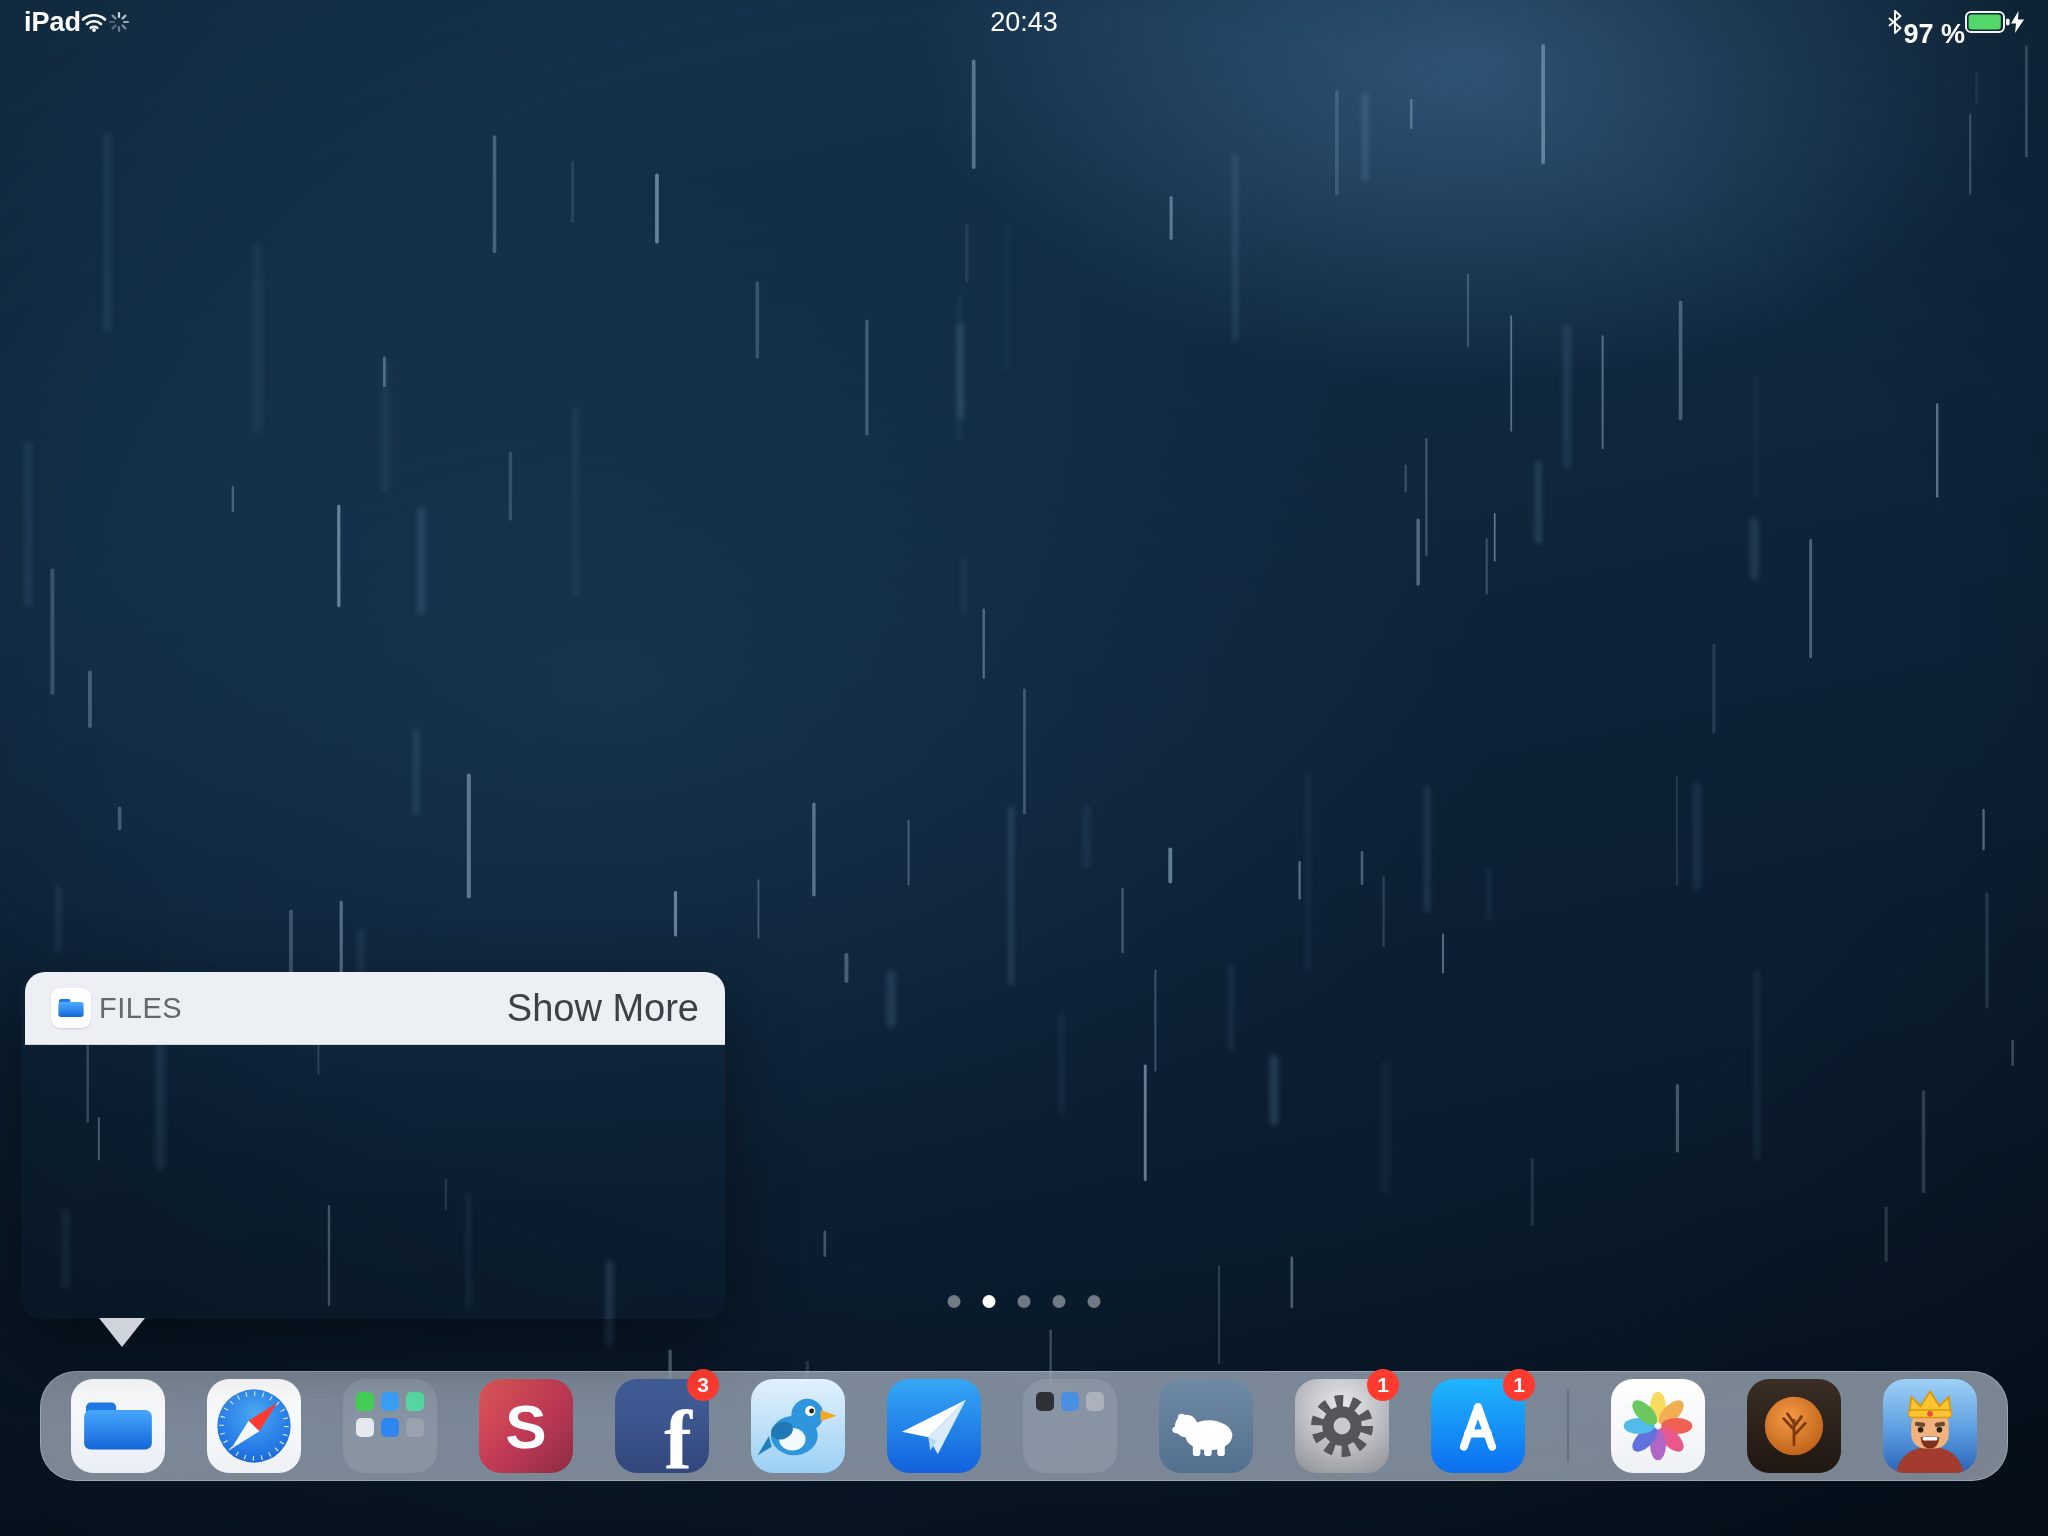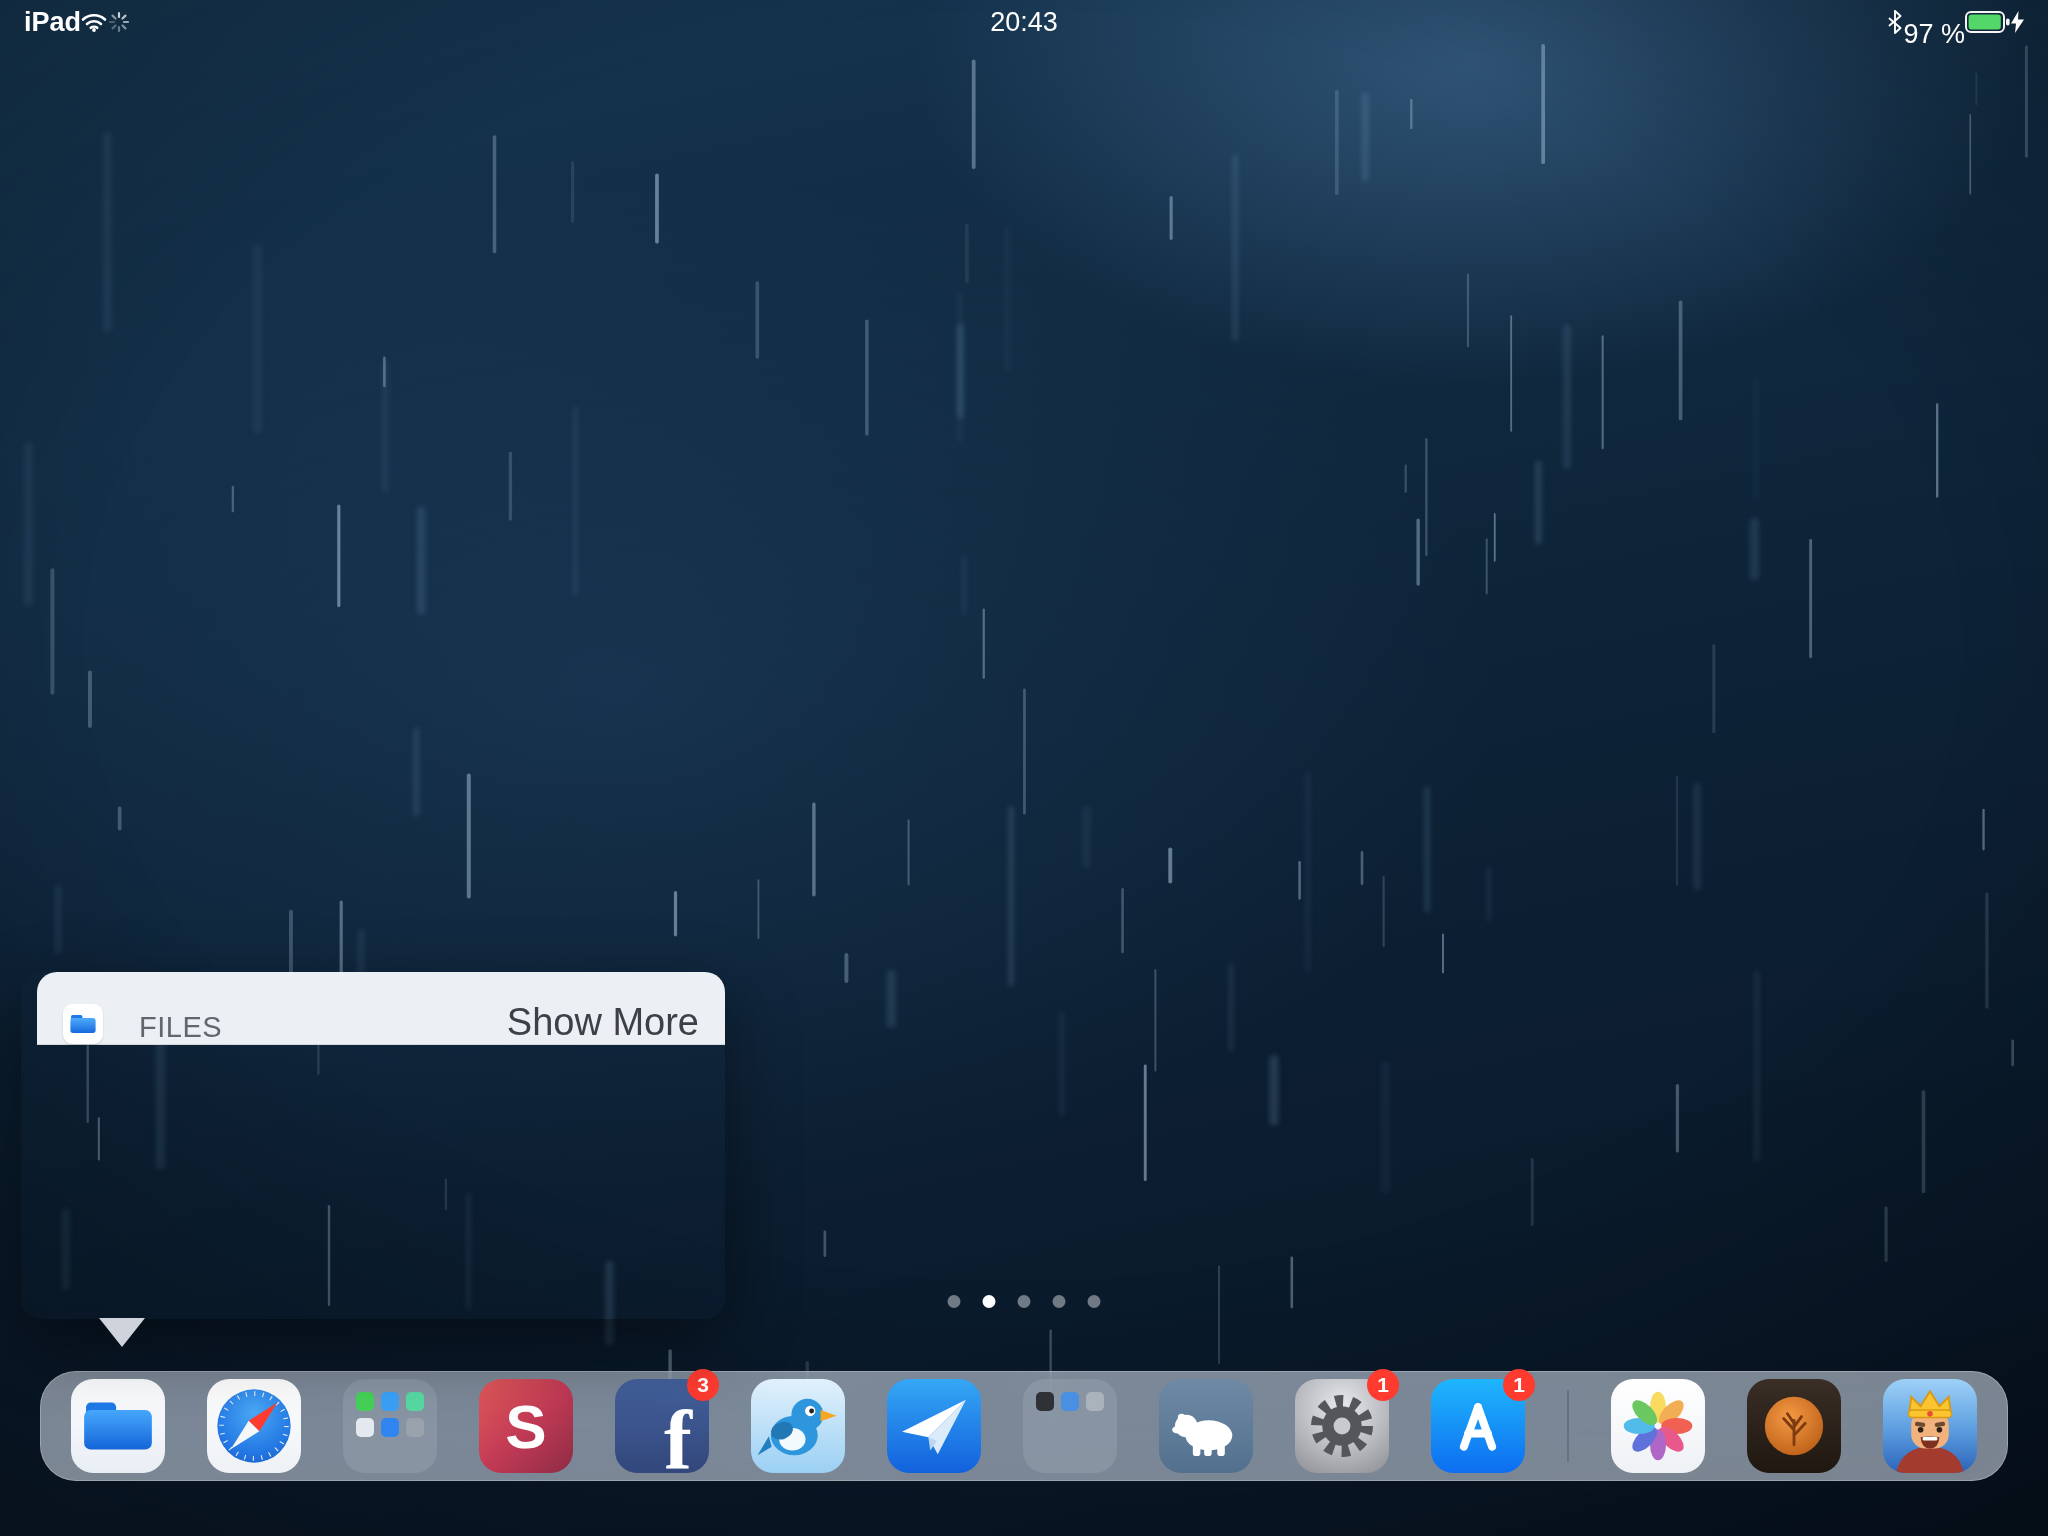--- a/index.html
+++ b/index.html
@@ -14,30 +14,30 @@
   #rain{position:absolute;inset:0;}
   .vignette{position:absolute;inset:0;pointer-events:none;
     background:radial-gradient(1700px 1150px at 50% 42%, rgba(0,0,0,0) 55%, rgba(0,0,0,0.38) 100%);}
 
   
   .statusbar{position:absolute;top:0;left:0;right:0;height:44px;display:flex;align-items:center;
     justify-content:space-between;padding:0 24px;color:#fff;z-index:40;}
   .sb-left,.sb-right{display:flex;align-items:center;gap:0;}
   .sb-time{position:absolute;left:0;right:0;text-align:center;font-weight:normal;font-size:27px;}
   .sb-carrier{font-weight:bold;font-size:27px;}
-  .sb-batt-text{font-weight:normal;font-size:27px;margin-top:24px;}
+  .sb-batt-text{font-weight:bold;font-size:27px;margin-top:24px;}
 
   
   .popup{position:absolute;left:21px;top:972px;width:704px;height:347px;border-radius:20px;
     box-shadow:0 24px 70px rgba(0,0,0,0.45);z-index:30;}
   .popup::after{content:"";position:absolute;left:78px;bottom:-28px;width:0;height:0;
     border-left:23px solid transparent;border-right:23px solid transparent;
     border-top:29px solid rgba(213,218,226,0.97);}
-  .popup-header{position:absolute;top:0;left:16px;right:0;height:73px;display:flex;align-items:flex-end;
-    gap:36px;padding:0 26px;box-sizing:border-box;background:rgba(246,248,251,0.96);
+  .popup-header{position:absolute;top:0;left:4px;right:0;height:73px;display:flex;align-items:center;
+    gap:8px;padding:0 26px;box-sizing:border-box;background:rgba(246,248,251,0.96);
     border-radius:20px 20px 0 0;border-bottom:1px solid rgba(0,0,0,0.10);backdrop-filter:blur(20px);}
   .popup-title{color:#63666d;font-size:29px;letter-spacing:0.5px;}
   .popup-more{margin-left:auto;color:#3d4046;font-size:38px;}
   .mini-tile{width:40px;height:40px;border-radius:9px;background:#fff;display:flex;align-items:center;
     justify-content:center;box-shadow:0 1px 2px rgba(0,0,0,0.15);}
   .popup-body{position:absolute;top:74px;left:0;right:0;bottom:0;background:rgba(213,218,226,0.96);
     border-radius:0 0 20px 20px;backdrop-filter:blur(20px);}
   .doc-item{position:absolute;left:26px;top:44px;width:150px;text-align:center;}
   .doc-icon{width:94px;height:118px;margin:0 auto;}
   .doc-label{margin-top:20px;font-size:28px;color:#1c1c1e;}

